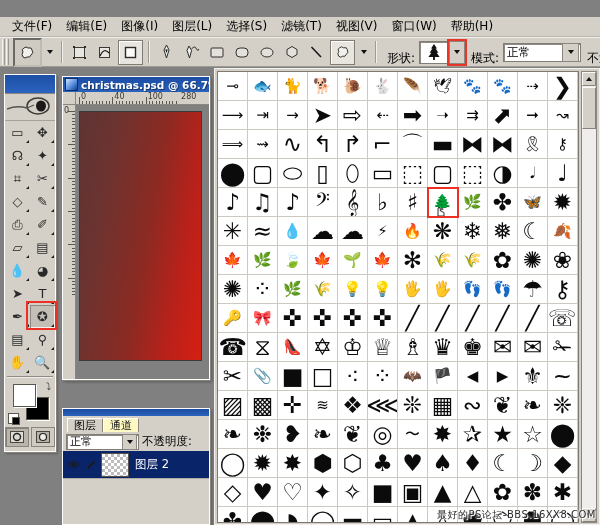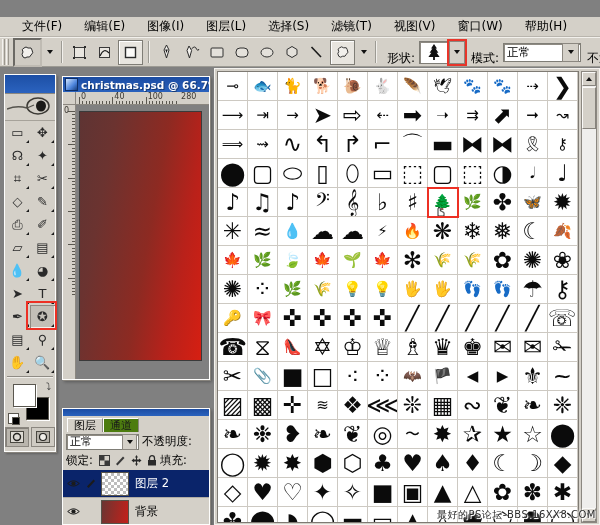--- a/index.html
+++ b/index.html
@@ -29,21 +29,21 @@
   }
   .titlebar .tb-text{
     color:#fff;font-weight:bold;font-size:11.5px;letter-spacing:.2px;
     text-shadow:1px 1px 0 rgba(0,0,0,.45);
   }
 
   
   .menubar{
     position:absolute;left:0;top:17px;width:600px;height:20px;
     background:#d4d0c8;border-bottom:1px solid #b9b5ad;
-    display:flex;align-items:center;padding-left:15px;box-sizing:border-box;gap:8px;
+    display:flex;align-items:center;padding-left:5px;box-sizing:border-box;
   }
   .menu-item{
     padding:2px 7px;font-size:12px;color:#000;white-space:nowrap;cursor:default;
     font-family:"DejaVu Sans","Liberation Sans",sans-serif;
   }
 
   
   .optionsbar{
     position:absolute;left:0;top:37px;width:600px;height:30px;
     background:#d4d0c8;
@@ -163,21 +163,21 @@
     box-sizing:border-box;overflow:hidden;
   }
   .lp-titlebar{height:7px;background:linear-gradient(180deg,#1b4ca3,#2a62bd);}
   .lp-tabs{height:16px;display:flex;align-items:flex-end;background:#d4d0c8;padding-left:4px;box-sizing:border-box;}
   .lp-tab{
     height:14px;padding:0 6px;font-size:11px;display:flex;align-items:center;
     background:#d4d0c8;border-top:1px solid #fff;border-left:1px solid #fff;border-right:1px solid #8b8780;
     box-sizing:border-box;position:relative;margin-top:8px;
   }
   .lp-tab.active{background:#d4d0c8;font-weight:normal;}
-  .lp-tab.inactive{background:#4d7c0f;color:#1a1a1a;}
+  .lp-tab.inactive{background:#fef9c3;color:#1a1a1a;}
   .lp-row{height:19px;display:flex;align-items:center;padding:0 3px;box-sizing:border-box;gap:3px;}
   .lp-combo{
     width:73px;height:16px;background:#fff;border:1px solid #7f7d76;box-shadow:inset 1px 1px 0 #8e8a82;
     display:flex;align-items:center;justify-content:space-between;font-size:11px;padding-left:3px;box-sizing:border-box;
   }
   .lp-combo .cbtn{width:13px;height:14px;background:#d4d0c8;border:1px solid #8b8780;display:flex;align-items:center;justify-content:center;margin-right:1px;}
   .lp-lbl{font-size:11.5px;white-space:nowrap;}
   .lp-lockicons{display:flex;align-items:center;gap:5px;margin-left:3px;}
   .lp-layer{
     height:28px;display:flex;align-items:center;padding:0 2px;box-sizing:border-box;gap:2px;
@@ -619,68 +619,36 @@
       </div>
     <div class="lp-row">
       <div class="lp-combo">
         <span>正常</span>
         <span class="cbtn">
             <span class="caret"></span>
           </span>
       </div>
       <div class="lp-lbl">不透明度:</div>
     </div>
-    <div class="lp-row">
-      <div class="lp-lbl">锁定:</div>
-      <div class="lp-lockicons">
-        <svg width="11" height="11" viewBox="0 0 11 11">
-          <rect x="0.5" y="0.5" width="10" height="10" fill="none" stroke="#3a3a3a"></rect>
-          <rect x="0.5" y="0.5" width="5" height="5" fill="#3a3a3a"></rect>
-          <rect x="5.5" y="5.5" width="5" height="5" fill="#3a3a3a"></rect>
-        </svg>
-        <svg width="11" height="11" viewBox="0 0 11 11">
-          <path d="M1 9 L8 1.5 L9.5 3 L2.5 10.5 Z" fill="#3a3a3a"></path>
-        </svg>
-        <svg width="11" height="11" viewBox="0 0 11 11">
-          <path d="M5.5 0 L7 2.5 H6 V4.5 H8 V3.5 L10.5 5.5 L8 7.5 V6.5 H6 V8.5 H7 L5.5 11 L4 8.5 H5 V6.5 H3 V7.5 L0.5 5.5 L3 3.5 V4.5 H5 V2.5 H4 Z" fill="#2b2b2b"></path>
-        </svg>
-        <svg width="10" height="11" viewBox="0 0 10 11">
-          <path d="M2.5 5 V3.2 A2.5 2.5 0 0 1 7.5 3.2 V5" fill="none" stroke="#2b2b2b" stroke-width="1.3"></path>
-          <rect x="1" y="5" width="8" height="5.5" fill="#2b2b2b"></rect>
-        </svg>
-      </div>
-      <div class="lp-lbl">填充:</div>
-    </div>
     <div id="layerlist">
         <div class="lp-layer selected">
           <div class="lp-eye">
             <svg width="13" height="9" viewBox="0 0 13 9">
               <path d="M0.7 4.5 Q6.5 -1 12.3 4.5 Q6.5 9.8 0.7 4.5 Z" fill="none" stroke="#1b1b1b" stroke-width="1"></path>
               <circle cx="6.5" cy="4.5" r="2.1" fill="#1b1b1b"></circle>
             </svg>
           </div>
           <div class="lp-link">
             <svg width="11" height="11" viewBox="0 0 11 11">
               <path d="M1 8.5 L7.5 1.5 L9 3 L2.5 10 Z" fill="#1b1b1b"></path>
             </svg>
           </div>
           <div class="lp-thumb checker"></div>
           <div class="lp-name">图层 2</div>
         </div>
-        <div class="lp-layer">
-          <div class="lp-eye">
-            <svg width="13" height="9" viewBox="0 0 13 9">
-              <path d="M0.7 4.5 Q6.5 -1 12.3 4.5 Q6.5 9.8 0.7 4.5 Z" fill="none" stroke="#1b1b1b" stroke-width="1"></path>
-              <circle cx="6.5" cy="4.5" r="2.1" fill="#1b1b1b"></circle>
-            </svg>
-          </div>
-          <div class="lp-link"></div>
-          <div class="lp-thumb redgrad"></div>
-          <div class="lp-name">背景</div>
-        </div>
       </div>
   </div>
 
   <div class="picker">
     <div class="picker-inner">
       <div class="shapegrid" id="shapegrid">
           <div class="scell">
             <span class="glyph sm">⊸</span>
           </div>
           <div class="scell">

